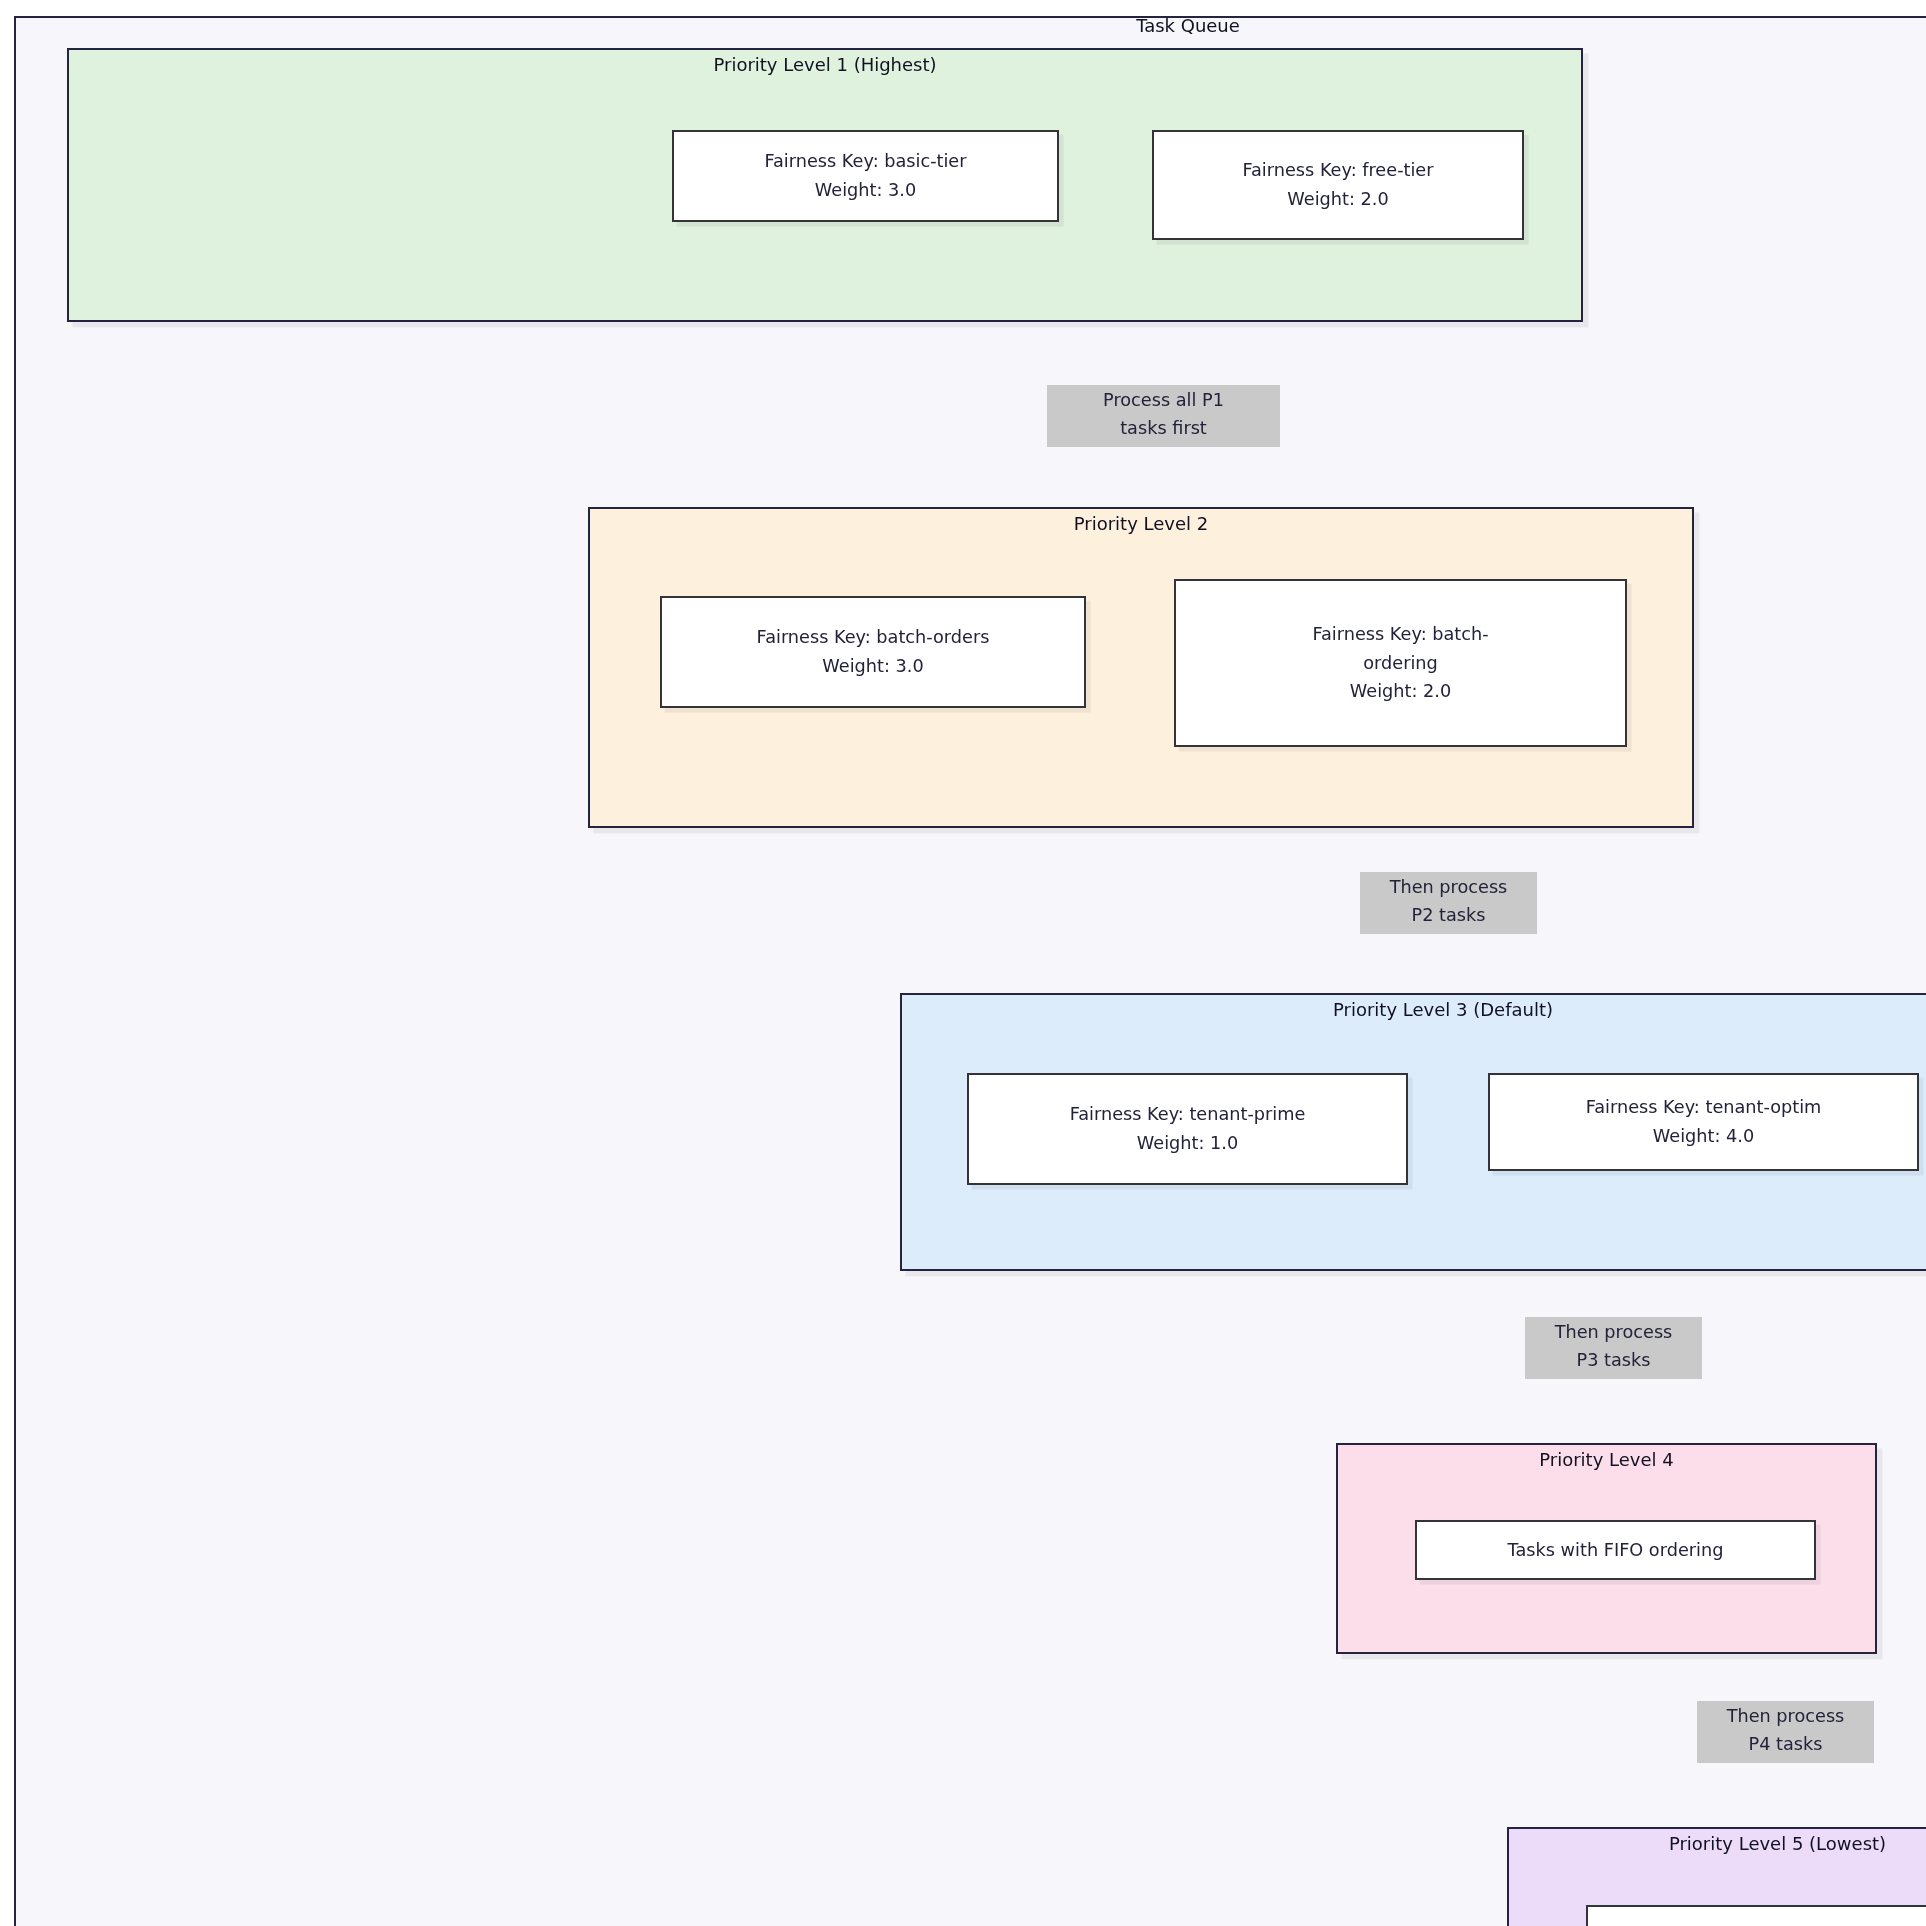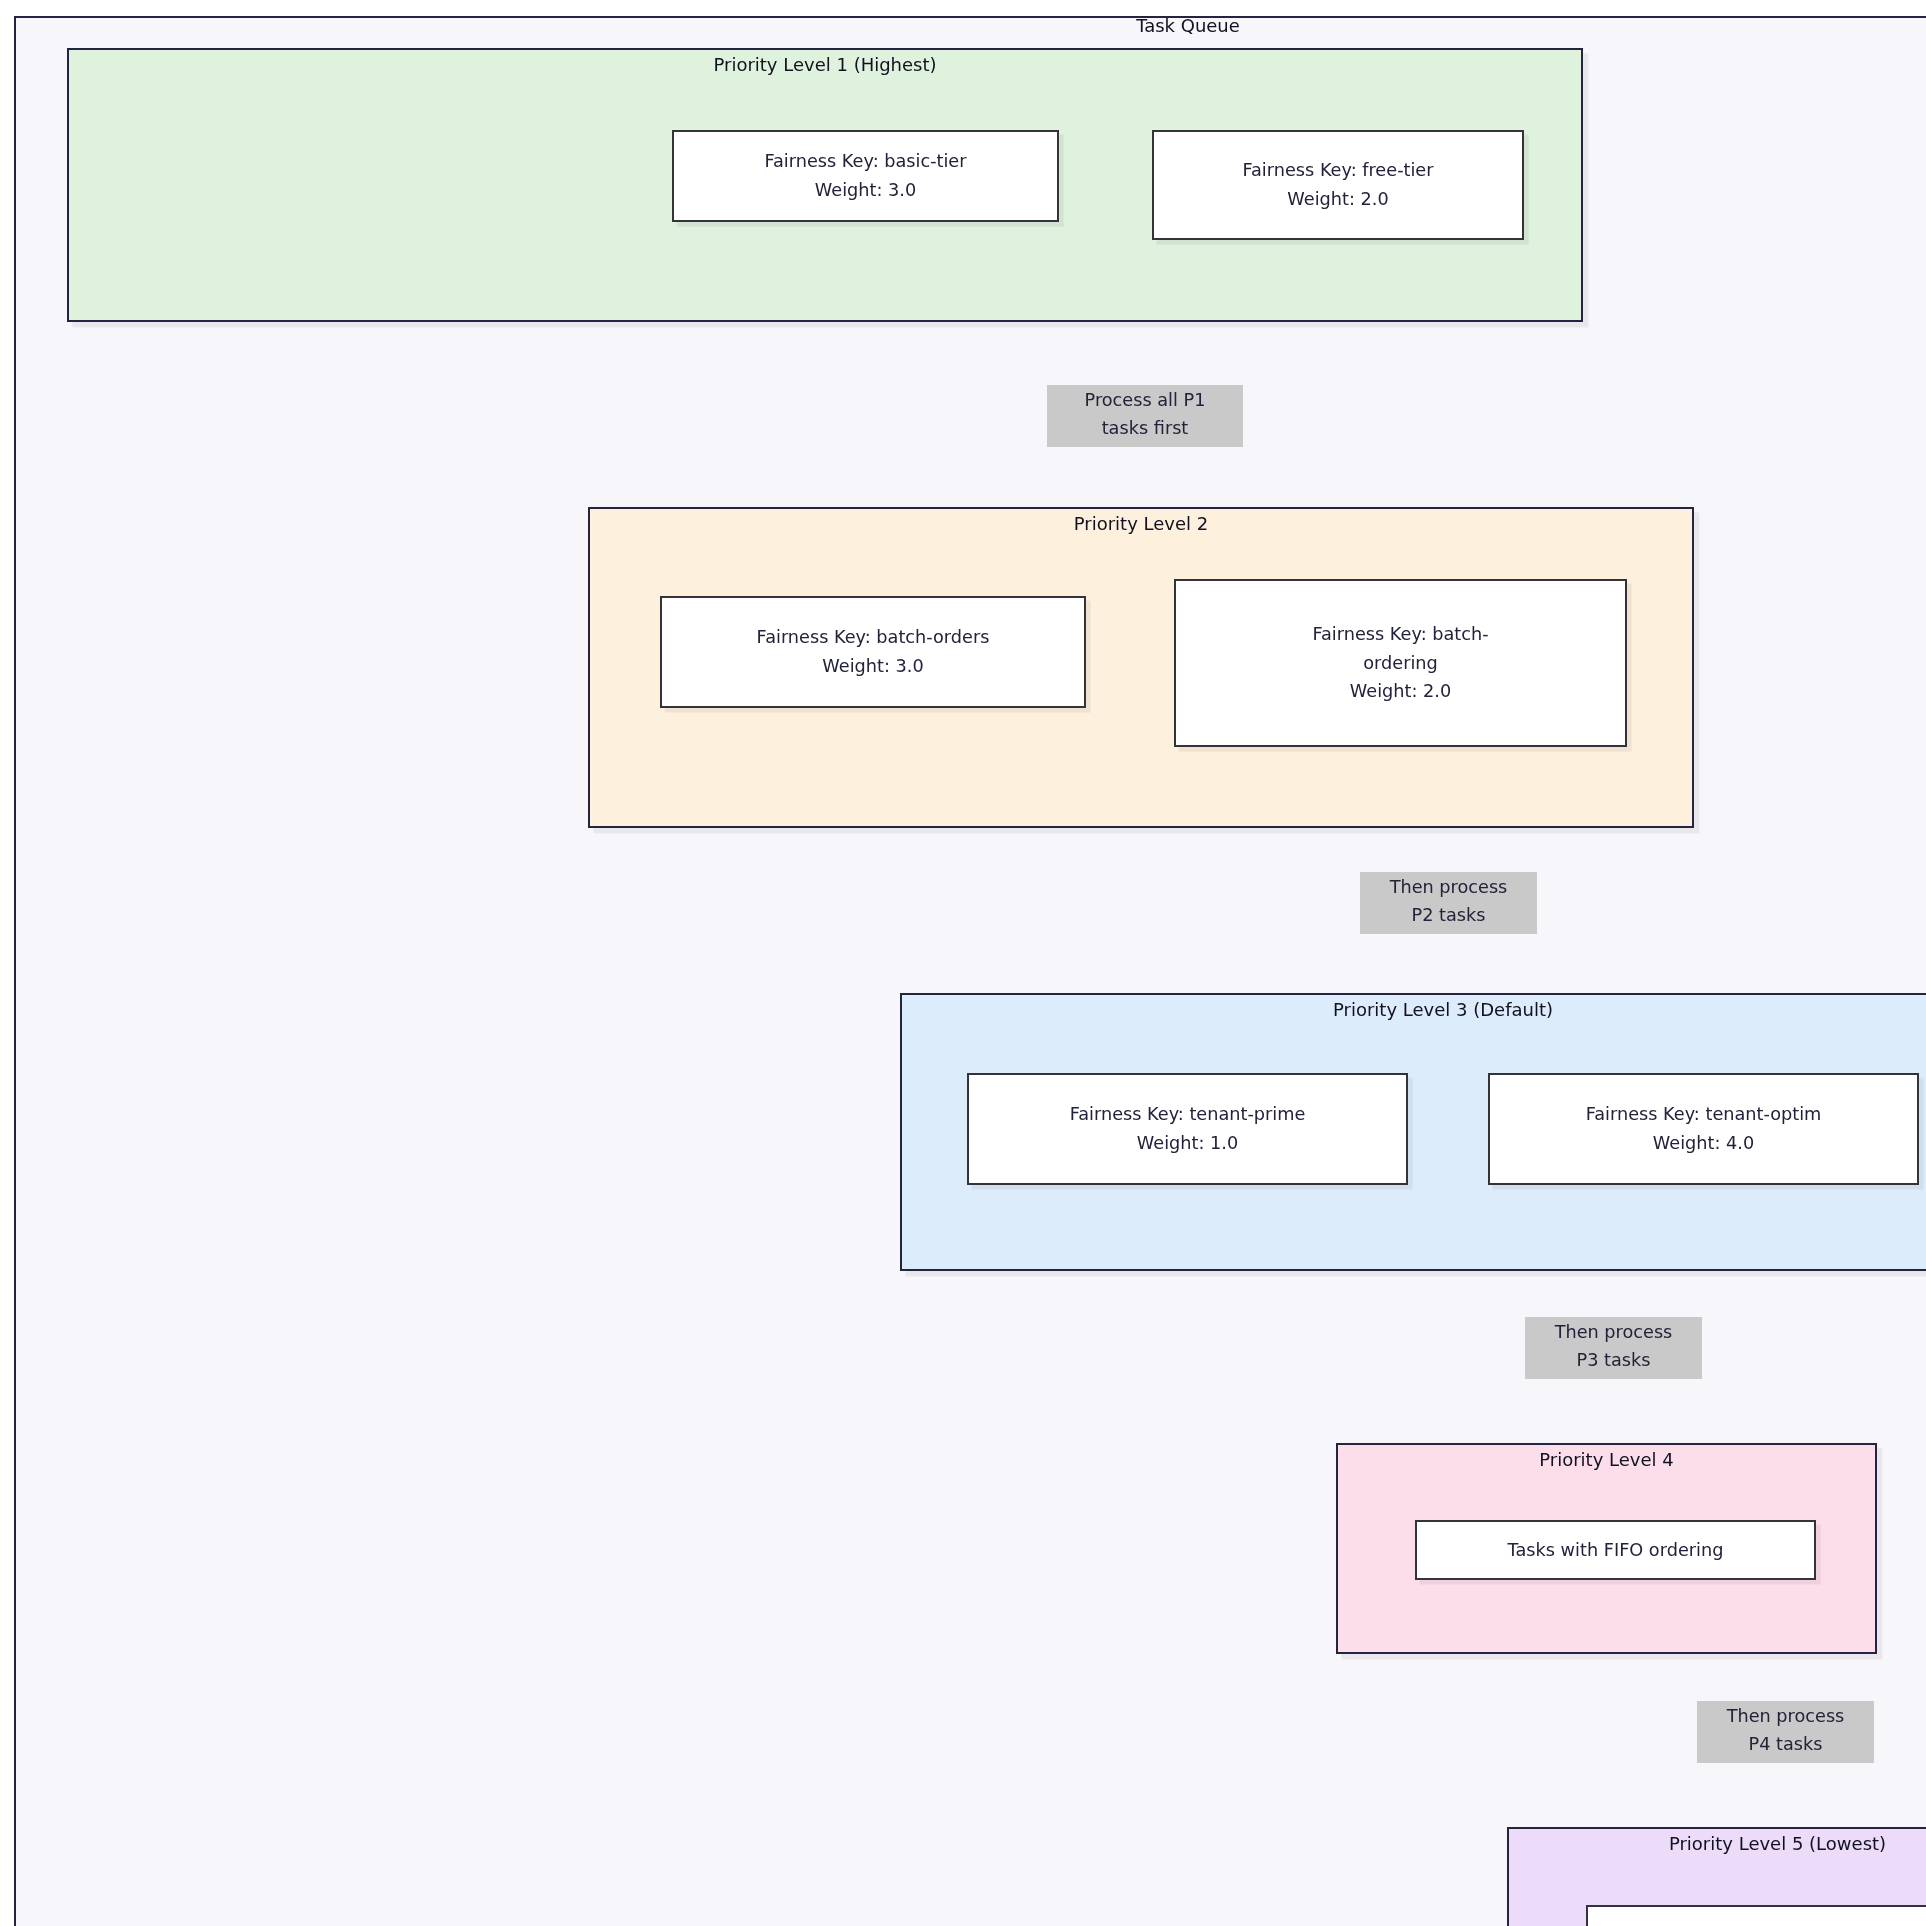--- a/index.html
+++ b/index.html
@@ -178,40 +178,40 @@
     <span class="line">Weight: 2.0</span>
   </div>
 
   <div class="cluster" id="p3-cluster">
     <div class="cluster-title" style="top:5.4px;">Priority Level 3 (Default)</div>
   </div>
   <div class="node" style="left:967px; top:1073px; width:441px; height:112px;">
     <span class="line">Fairness Key: tenant-prime</span>
     <span class="line">Weight: 1.0</span>
   </div>
-  <div class="node" style="left:1488px; top:1073px; width:431px; height:112px;">
+  <div class="node" style="left:1488px; top:1073px; width:431px; height:98px;">
     <span class="line">Fairness Key: tenant-optim</span>
     <span class="line">Weight: 4.0</span>
   </div>
 
   <div class="cluster" id="p4-cluster">
     <div class="cluster-title" style="top:5.4px;">Priority Level 4</div>
   </div>
   <div class="node" style="left:1415px; top:1520px; width:401px; height:60px;">
     <span class="line">Tasks with FIFO ordering</span>
   </div>
 
   <div class="cluster" id="p5-cluster">
     <div class="cluster-title" style="top:5.4px;">Priority Level 5 (Lowest)</div>
   </div>
   <div class="node" style="left:1586px; top:1905px; width:401px; height:60px;">
     <span class="line">Tasks with FIFO ordering</span>
   </div>
 
-  <div class="edge-label" style="left:1047px; top:385px; width:196px; height:62px;">
+  <div class="edge-label" style="left:1047px; top:385px; width:233px; height:62px;">
     <div>Process all P1</div>
     <div>tasks first</div>
   </div>
   <div class="edge-label" style="left:1360px; top:872px; width:177px; height:62px;">
     <div>Then process</div>
     <div>P2 tasks</div>
   </div>
   <div class="edge-label" style="left:1525px; top:1317px; width:177px; height:62px;">
     <div>Then process</div>
     <div>P3 tasks</div>

